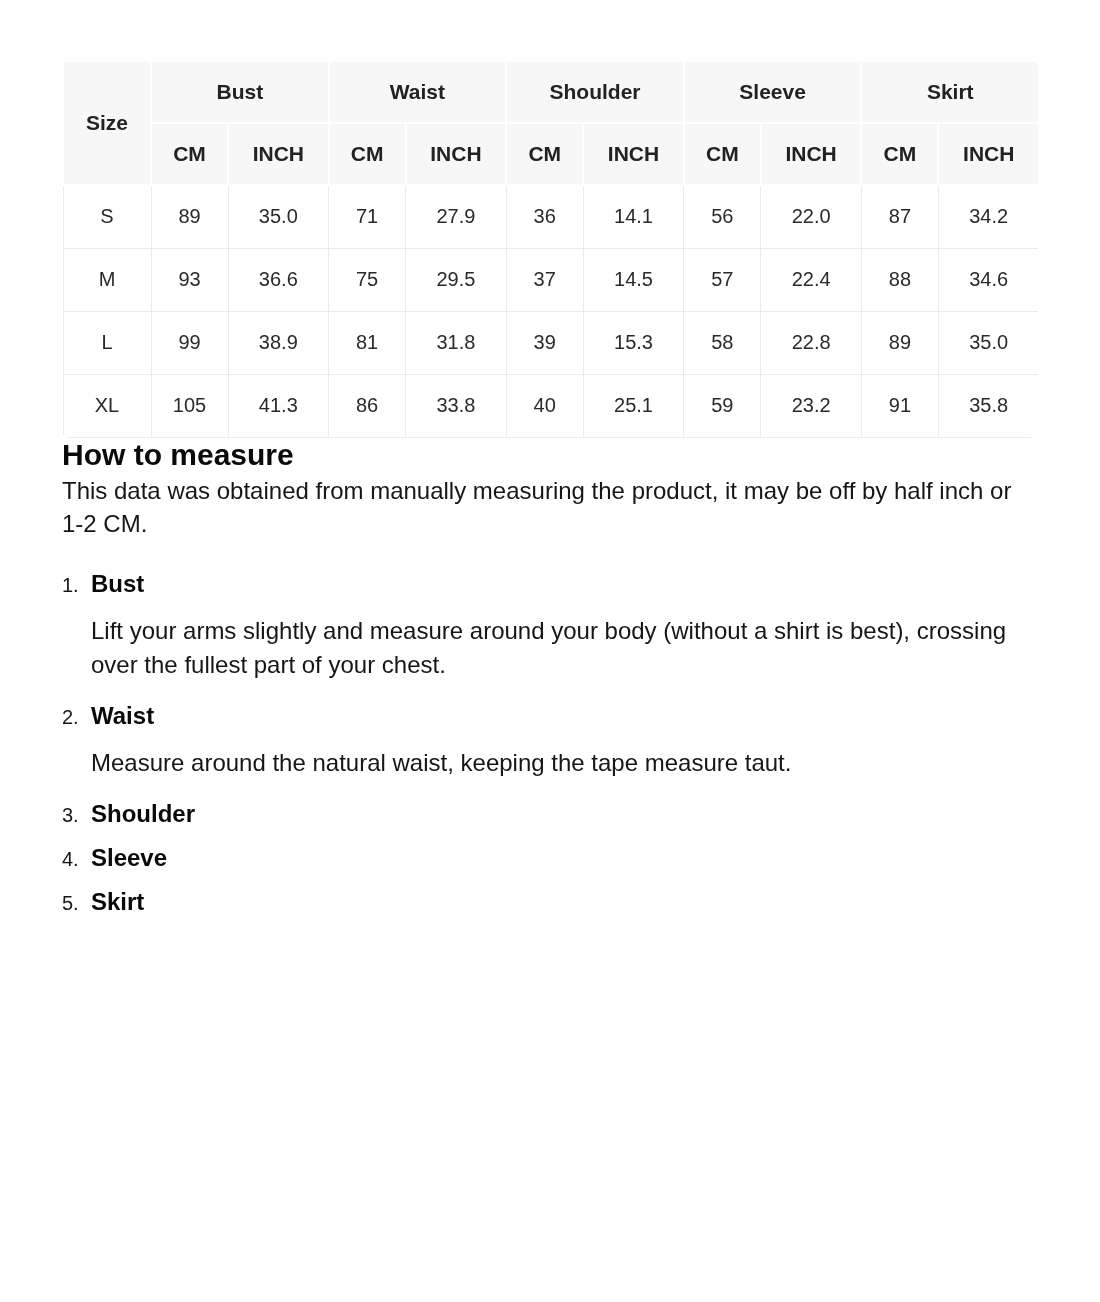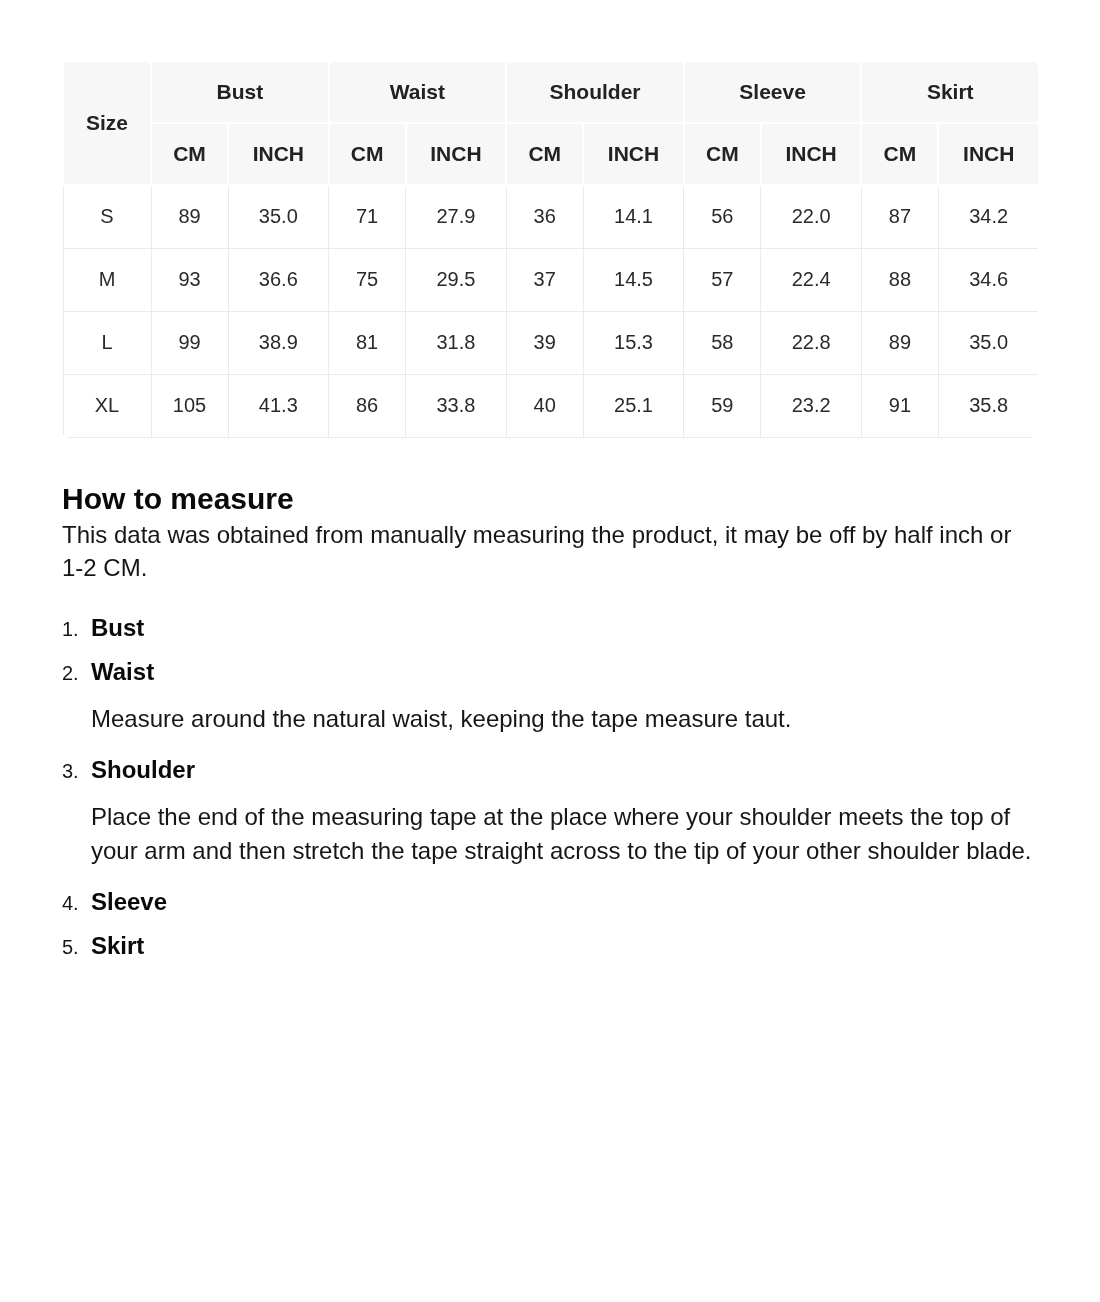--- a/index.html
+++ b/index.html
@@ -46,21 +46,20 @@
     text-align: center;
     vertical-align: middle;
     height: 63px;
   }
   col.c-size { width: 88px; }
   col.c-cm   { width: 77px; }
   col.c-inch { width: 100.6px; }
 
   
   .htm-heading {
-    margin-top: 44px;
     font-size: 30px;
     font-weight: bold;
     color: #0a0a0a;
     line-height: 34px;
   }
   .htm-intro {
     margin-top: 2px;
     width: 976px;
     font-size: 24px;
     line-height: 33px;
@@ -194,36 +193,36 @@
   <h2 class="htm-heading">How to measure</h2>
 
   <p class="htm-intro">This data was obtained from manually measuring the product, it may be off by half inch or 1-2 CM.</p>
 
   <div class="steps">
 
     <div class="step">
       <div class="step-num">1.</div>
       <div class="step-body">
         <div class="step-title">Bust</div>
+        <div class="step-desc">Lift your arms slightly and measure around your body (without a shirt is best), crossing over the fullest part of your chest.</div>
       </div>
     </div>
 
     <div class="step">
       <div class="step-num">2.</div>
       <div class="step-body">
         <div class="step-title">Waist</div>
         <div class="step-desc">Measure around the natural waist, keeping the tape measure taut.</div>
       </div>
     </div>
 
     <div class="step">
       <div class="step-num">3.</div>
       <div class="step-body">
         <div class="step-title">Shoulder</div>
-        <div class="step-desc">Place the end of the measuring tape at the place where your shoulder meets the top of your arm and then stretch the tape straight across to the tip of your other shoulder blade.</div>
       </div>
     </div>
 
     <div class="step">
       <div class="step-num">4.</div>
       <div class="step-body">
         <div class="step-title">Sleeve</div>
       </div>
     </div>
 

